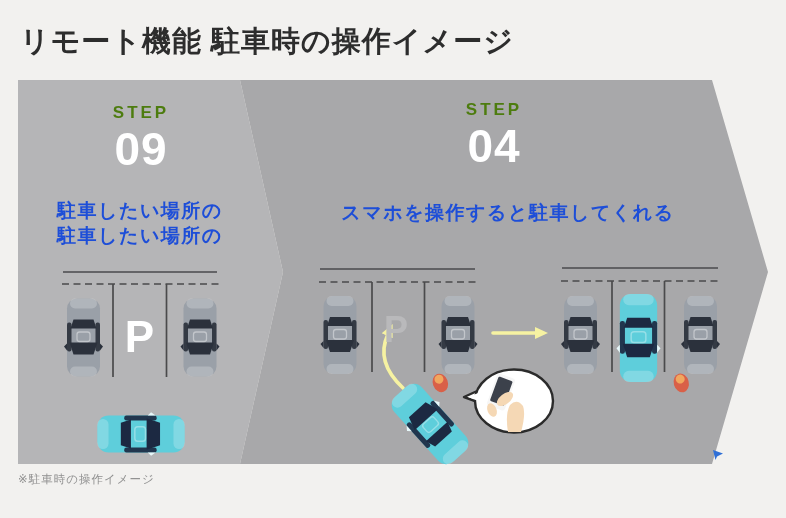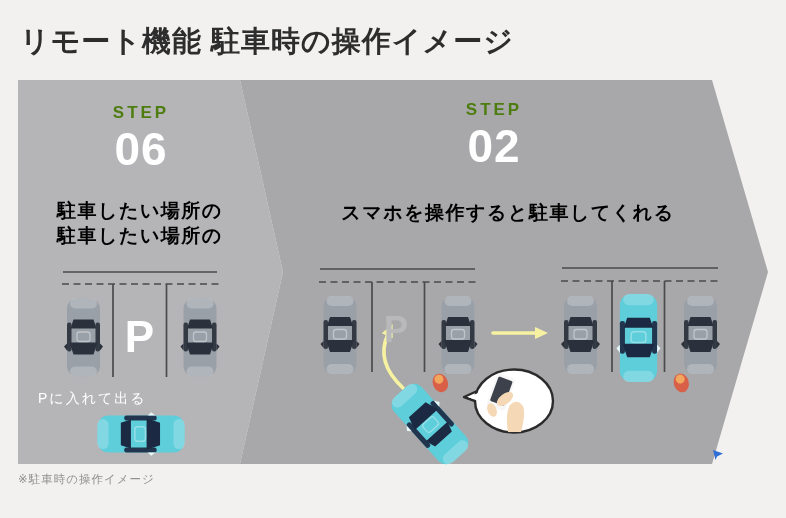--- a/index.html
+++ b/index.html
@@ -30,21 +30,21 @@
 
   .step-label{
     color:#4d7c0f;font-size:17px;font-weight:600;letter-spacing:3px;
     transform:translateX(-50%);white-space:nowrap;
   }
   .step-number{
     color:#ffffff;font-size:46px;font-weight:700;line-height:1;
     transform:translateX(-50%);white-space:nowrap;letter-spacing:1px;
   }
   .step-desc{
-    color:#000000;font-size:19px;font-weight:700;letter-spacing:1.5px;
+    color:#1d4ed8;font-size:19px;font-weight:700;letter-spacing:1.5px;
     line-height:25px;white-space:nowrap;
   }
   .step-desc-center{transform:translateX(-50%);margin-left:8px;}
 
   .p-sign{
     color:#ffffff;font-size:44px;font-weight:bold;
     transform:translate(-50%,-50%);line-height:1;
   }
   .p-sign-faded{
     color:#b9b9bb;font-size:36px;font-weight:bold;
@@ -141,28 +141,27 @@
       <line class="lot-line" x1="664.5" y1="281" x2="664.5" y2="372"></line>
       <use href="#car" class="car-gray" transform="translate(580.5,335) rotate(180)"></use>
       <use href="#car" class="car-gray" transform="translate(700.5,335) rotate(180)"></use>
       <use href="#car" class="car-teal" transform="translate(638.5,338) rotate(180) scale(1.13)"></use>
       <use href="#person" transform="translate(681,382) rotate(-15)"></use>
       <path d="M 713,450 L 723,453.5 L 717,456.5 L 715.5,460 Z" fill="#2f6fd6"></path>
     </g>
   </svg>
 
   <div class="abs step-label" style="left:141px;top:103px;">STEP</div>
-  <div class="abs step-number" style="left:141px;top:126px;">06</div>
+  <div class="abs step-number" style="left:141px;top:126px;">09</div>
   <div class="abs step-desc" style="left:57px;top:198px;">
     <div>駐車したい場所の</div>
     <div>駐車したい場所の</div>
   </div>
   <div class="abs p-sign" style="left:139.5px;top:337px;">P</div>
-  <div class="abs annotation" style="left:38px;top:390px;">Pに入れて出る</div>
 
   <div class="abs step-label" style="left:494px;top:100px;">STEP</div>
-  <div class="abs step-number" style="left:494px;top:123px;">02</div>
+  <div class="abs step-number" style="left:494px;top:123px;">04</div>
   <div class="abs step-desc step-desc-center" style="left:500px;top:200px;">スマホを操作すると駐車してくれる</div>
   <div class="abs p-sign-faded" style="left:396px;top:330px;">P</div>
 
   <div class="abs footnote" style="left:18px;top:472px;">※駐車時の操作イメージ</div>
 
 </div>
 
 </body></html>

